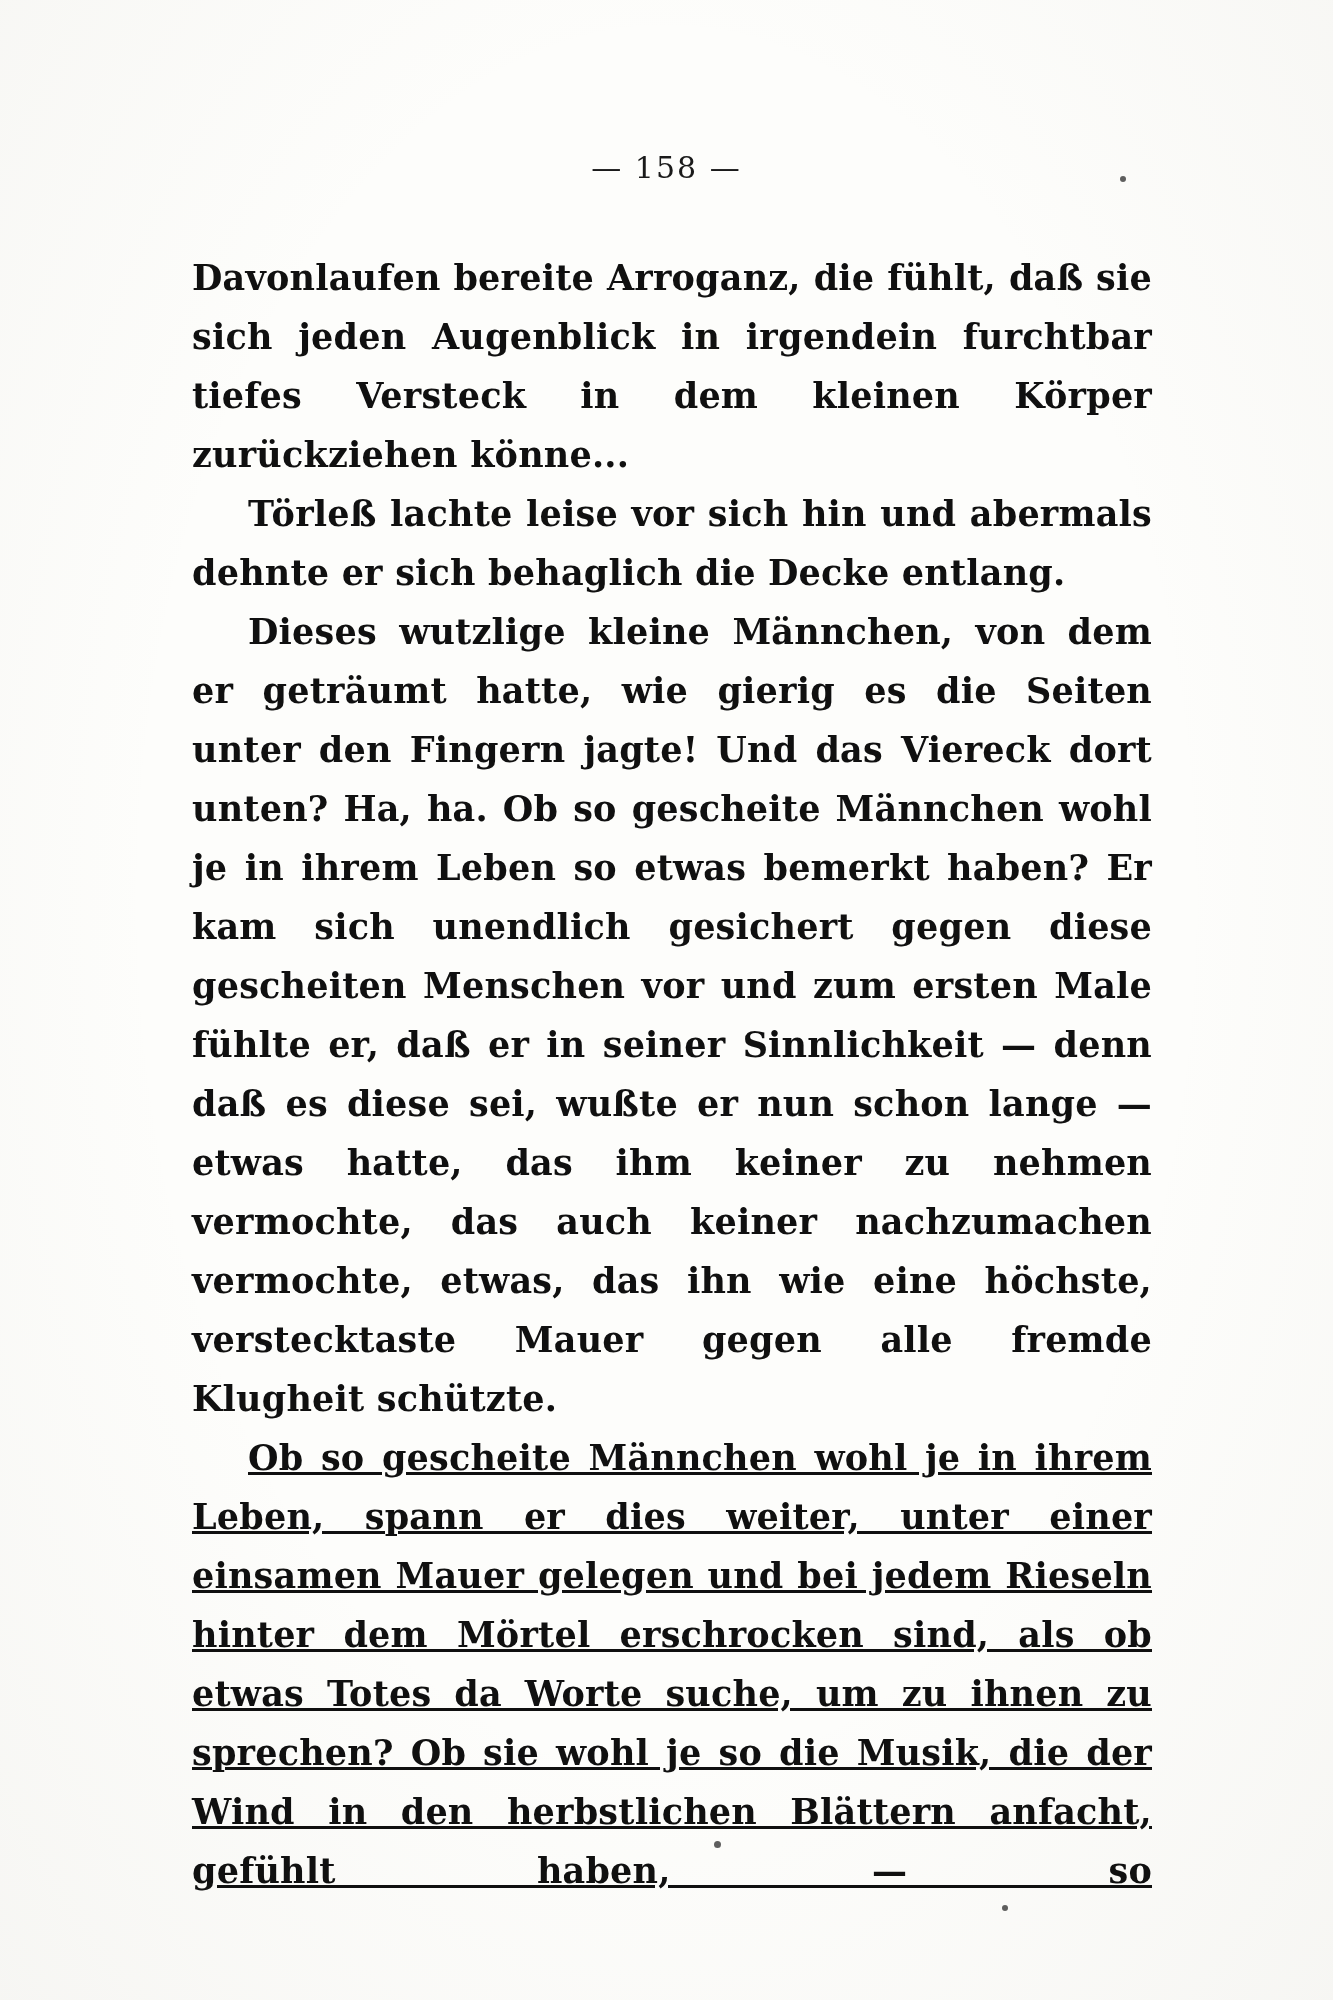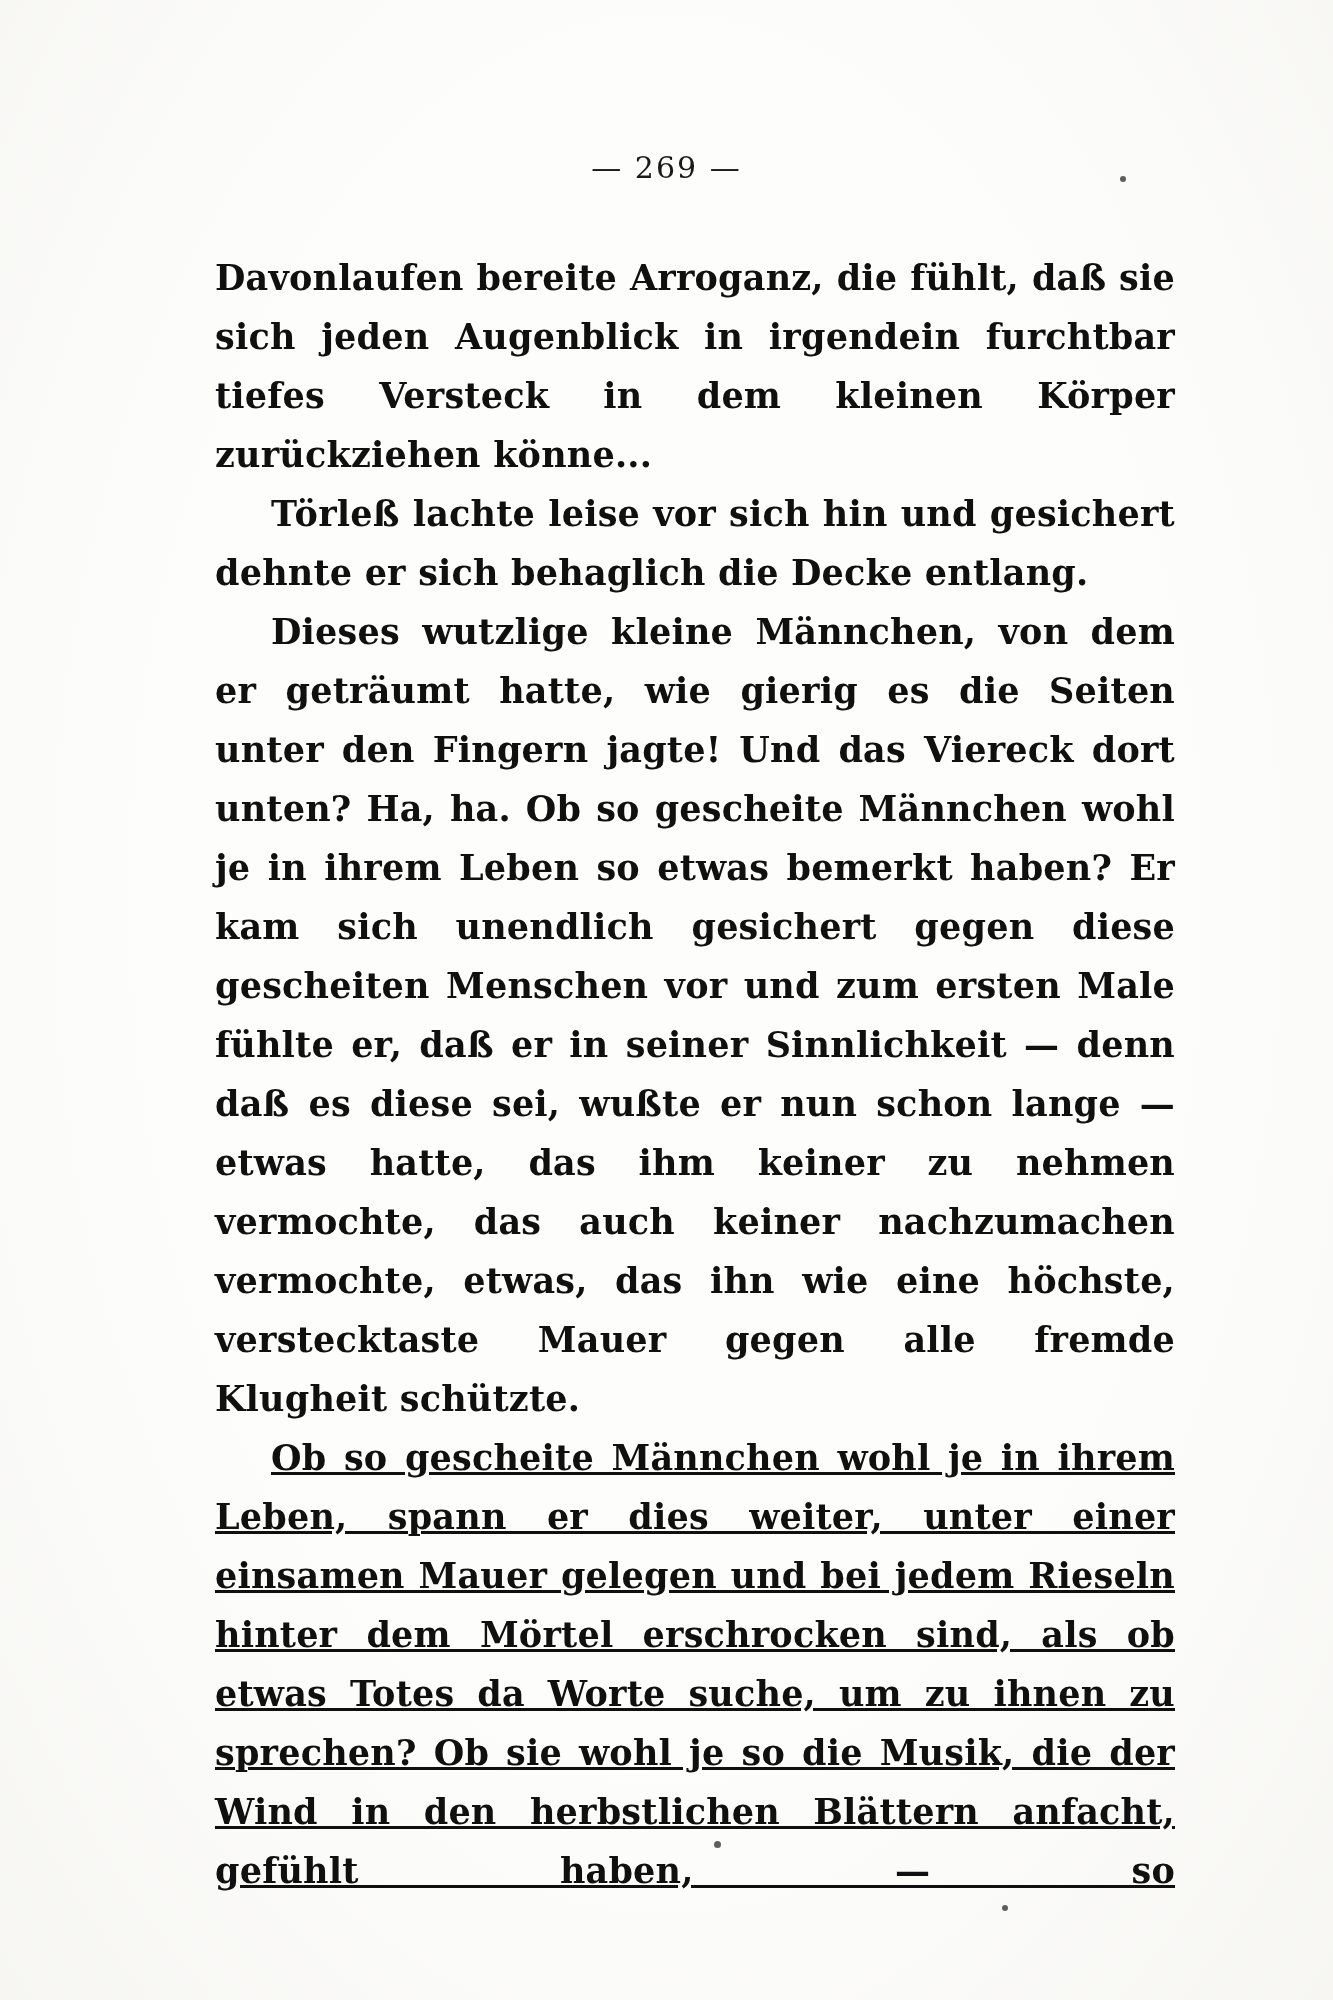--- a/index.html
+++ b/index.html
@@ -63,21 +63,20 @@
     width: 960px;
     font-size: 35px;
     line-height: 59px;
     text-align: justify;
     text-justify: inter-word;
     color: #101010;
     
     font-family: "DejaVu Serif", serif;
     font-weight: 600;
     letter-spacing: 0.2px;
-    margin-left: 23px;
   }
 
   .textblock p {
     margin: 0;
   }
   .textblock p.indent {
     text-indent: 56px;
   }
   .textblock p.last {
     text-align: justify;
@@ -89,25 +88,25 @@
     display: inline-block;
     width: 100%;
   }
 </style>
 </head>
 <body>
 
 <div class="page">
   <div class="paper-tone"></div>
 
-  <div class="page-number">— 269 —</div>
+  <div class="page-number">— 158 —</div>
 
   <div class="speck s1"></div>
   <div class="speck s2"></div>
   <div class="speck s3"></div>
 
   <div class="textblock">
     <p>Davonlaufen bereite Arroganz, die fühlt, daß sie sich jeden Augenblick in irgendein furchtbar tiefes Versteck in dem kleinen Körper zurückziehen könne...</p>
-    <p class="indent">Törleß lachte leise vor sich hin und gesichert dehnte er sich behaglich die Decke entlang.</p>
+    <p class="indent">Törleß lachte leise vor sich hin und abermals dehnte er sich behaglich die Decke entlang.</p>
     <p class="indent">Dieses wutzlige kleine Männchen, von dem er geträumt hatte, wie gierig es die Seiten unter den Fingern jagte! Und das Viereck dort unten? Ha, ha. Ob so gescheite Männchen wohl je in ihrem Leben so etwas bemerkt haben? Er kam sich unendlich gesichert gegen diese gescheiten Menschen vor und zum ersten Male fühlte er, daß er in seiner Sinnlichkeit — denn daß es diese sei, wußte er nun schon lange — etwas hatte, das ihm keiner zu nehmen vermochte, das auch keiner nachzumachen vermochte, etwas, das ihn wie eine höchste, verstecktaste Mauer gegen alle fremde Klugheit schützte.</p>
     <p class="indent last">Ob so gescheite Männchen wohl je in ihrem Leben, spann er dies weiter, unter einer einsamen Mauer gelegen und bei jedem Rieseln hinter dem Mörtel erschrocken sind, als ob etwas Totes da Worte suche, um zu ihnen zu sprechen? Ob sie wohl je so die Musik, die der Wind in den herbstlichen Blättern anfacht, gefühlt haben, — so</p>
   </div>
 </div>
 
 </body></html>

